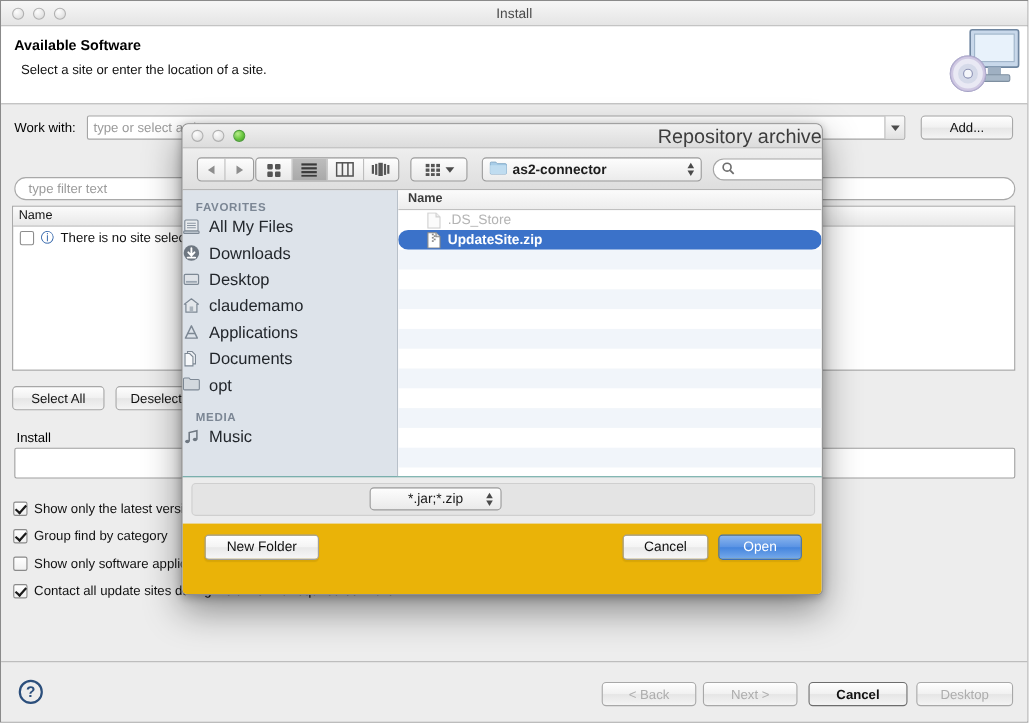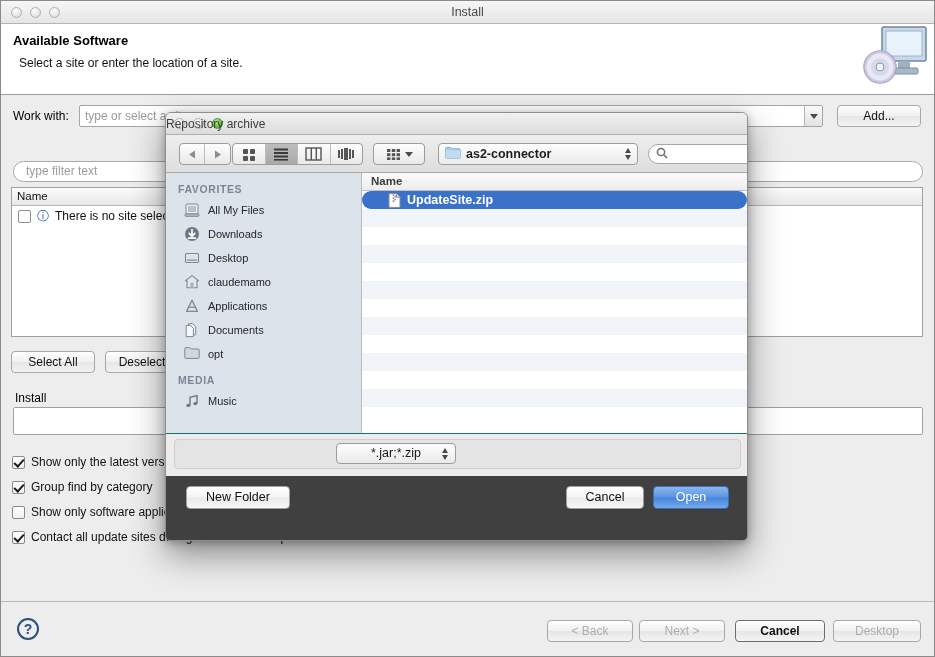--- a/index.html
+++ b/index.html
@@ -151,21 +151,21 @@
     box-shadow: 0 14px 34px rgba(0,0,0,0.42), 0 2px 8px rgba(0,0,0,0.25);
     overflow: hidden;
   }
   .fd-titlebar {
     position: relative; height: 22px;
     background: linear-gradient(to bottom,#f0f0f0 0%,#dcdcdc 100%);
     border-bottom: 1px solid #b0b0b0;
   }
   .fd-title {
     position: absolute; left: 0; top: 0; width: 100%; height: 38px;
-    text-align: left; line-height: 22px; font-size: 12px; color: #3d3d3d;
+    text-align: right; line-height: 22px; font-size: 18px; color: #3d3d3d;
   }
   .fd-toolbar {
     position: relative; height: 38px;
     background: linear-gradient(to bottom,#eeeeee 0%,#dedede 100%);
     border-bottom: 1px solid #a9a9a9;
   }
   .seg {
     position: absolute; display: flex; height: 22px;
     border: 1px solid #9c9c9c; border-radius: 4px; overflow: hidden;
     background: linear-gradient(to bottom,#fdfdfd,#e9e9e9);
@@ -205,22 +205,22 @@
     width: 196px; height: 100%;
     background: #dde3ea;
     border-right: 1px solid #b4bcc6;
     padding-top: 6px; overflow: hidden;
   }
   .sb-head {
     font-size: 10.5px; font-weight: bold; color: #7b8694;
     letter-spacing: 0.6px; padding: 4px 0 3px 12px;
   }
   .sb-item {
-    display: flex; align-items: center; gap: 8px;
-    height: 24px; padding-left: 18px; font-size: 11px; color: #22262b;
+    display: flex; gap: 8px;
+    height: 24px; font-size: 15px; color: #22262b;
   }
   .sb-ico { width: 16px; height: 16px; flex: none; }
 
   .fd-list { flex: 1; height: 100%; background: #fff; position: relative; overflow: hidden; }
   .fl-head {
     height: 18px; background: linear-gradient(to bottom,#fbfbfb,#ededed);
     border-bottom: 1px solid #c0c0c0;
     font-size: 11.5px; font-weight: bold; color: #3b3b3b;
     line-height: 17px; padding-left: 9px;
   }
@@ -241,21 +241,21 @@
     position: absolute; left: 170px; top: 9px; width: 120px; height: 21px;
     background: linear-gradient(to bottom,#fdfdfd,#eaeaea);
     border: 1px solid #9c9c9c; border-radius: 4px;
     font-size: 12.5px; color: #1a1a1a; text-align: center; line-height: 19px;
   }
   .filtpop .stepper { right: 7px; top: 3.5px; }
   .inset {
     position: absolute; left: 8px; top: 5px; width: 567px; height: 30px;
     background: #e4e4e4; border: 1px solid #cfcfcf; border-radius: 4px;
   }
-  .fd-buttons { position: relative; height: 64px; background: #404040; padding-left: 11px; }
+  .fd-buttons { position: relative; height: 64px; background: #eab308; padding-left: 11px; }
   .mbtn {
     position: absolute; height: 23px;
     background: linear-gradient(to bottom,#ffffff 0%,#f4f4f4 48%,#e9e9e9 52%,#f7f7f7 100%);
     border: 1px solid #a0a0a0; border-radius: 4px;
     font-size: 12.5px; color: #101010; text-align: center; line-height: 21px;
     box-shadow: 0 1px 1px rgba(0,0,0,0.08);
   }
   .mbtn.primary {
     background: linear-gradient(to bottom,#8cb6ee 0%,#5b94e4 48%,#4585de 52%,#76aaea 100%);
     border: 1px solid #3d6fb5; color: #fff;
@@ -542,20 +542,29 @@
               <ellipse cx="11.3" cy="10.6" rx="2" ry="1.6" fill="#6e7781"></ellipse>
             </svg>
           </span>
           <span>Music</span>
         </div>
       </div>
 
       <div class="fd-list">
         <div class="fl-head">Name</div>
 
+        <div class="fl-row dim">
+          <span class="fl-ico">
+            <svg width="13" height="15" viewBox="0 0 13 15">
+              <path d="M1 0.6h7.4L12 4.2v10.2H1z" fill="#fbfbfb" stroke="#cfcfcf"></path>
+              <path d="M8.4 0.6V4.2H12" fill="#eeeeee" stroke="#cfcfcf"></path>
+            </svg>
+          </span>
+          <span>.DS_Store</span>
+        </div>
 
         <div class="fl-row sel">
           <span class="fl-ico">
             <svg width="13" height="15" viewBox="0 0 13 15">
               <path d="M1 0.6h7.4L12 4.2v10.2H1z" fill="#ffffff" stroke="#8a8a8a"></path>
               <path d="M8.4 0.6V4.2H12" fill="#e3e3e3" stroke="#8a8a8a"></path>
               <rect x="4.6" y="1.4" width="1.7" height="1.5" fill="#8a8a8a"></rect>
               <rect x="6.3" y="2.9" width="1.7" height="1.5" fill="#8a8a8a"></rect>
               <rect x="4.6" y="4.4" width="1.7" height="1.5" fill="#8a8a8a"></rect>
               <rect x="6.3" y="5.9" width="1.7" height="1.5" fill="#8a8a8a"></rect>

